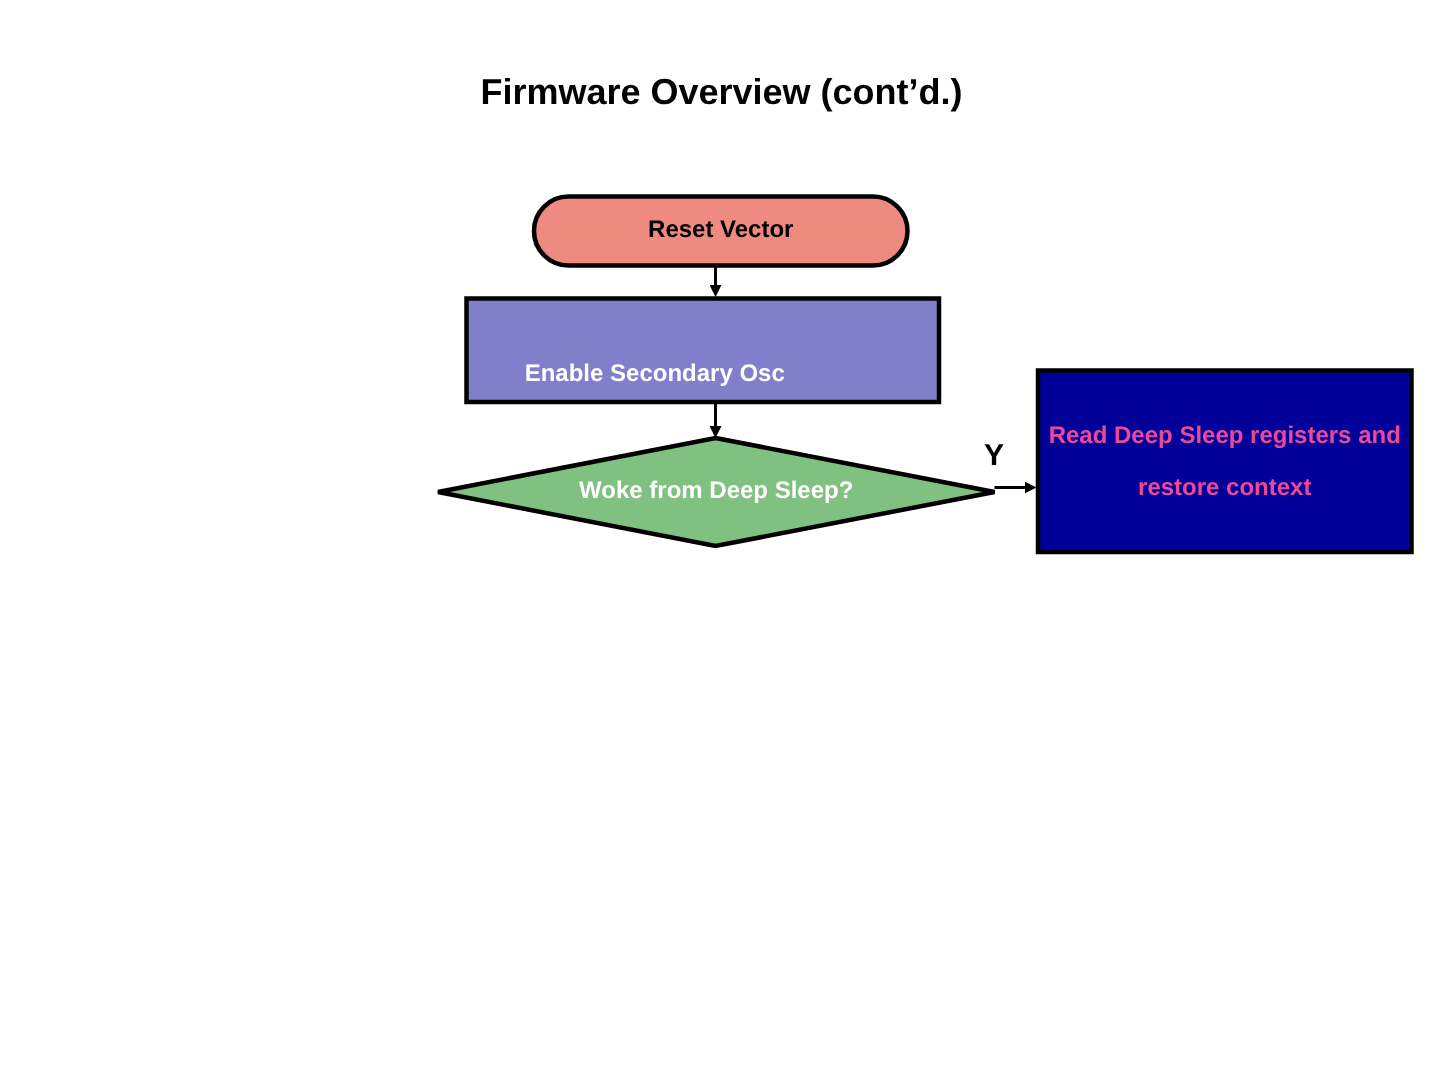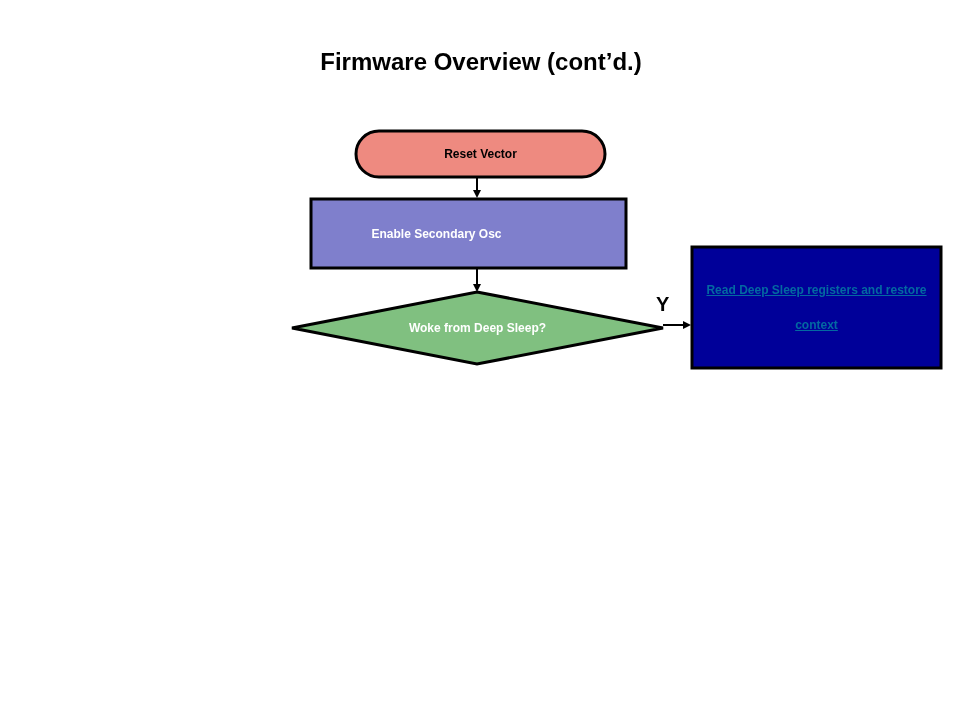--- a/index.html
+++ b/index.html
@@ -1,23 +1,23 @@
 <!DOCTYPE html>
 <html><head>
 <meta charset="utf-8">
 <style>
   html, body { margin: 0; padding: 0; background: #ffffff; }
   body { width: 960px; height: 720px; position: relative; overflow: hidden; font-family: "Liberation Sans", sans-serif; }
   .title { position: absolute; left: 0; top: 48px; width: 962px; text-align: center; font-size: 24px; font-weight: bold; color: #000; }
   svg.flow { position: absolute; left: 0; top: 0; }
-  .node-text { position: absolute; display: flex; align-items: center; justify-content: center; text-align: center; font-weight: bold; font-size: 12px; }
+  .node-text { position: absolute; display: flex; align-items: center; justify-content: center; text-align: center; font-weight: bold; font-size: 16px; }
   .t-reset { left: 355px; top: 130px; width: 251px; height: 48px; color: #000; }
-  .t-enable { left: 310px; top: 198px; width: 253px; height: 71px; color: #fff; }
+  .t-enable { left: 310px; top: 214px; width: 253px; height: 71px; color: #fff; }
   .t-decision { left: 292px; top: 292px; width: 371px; height: 72px; color: #fff; text-align: center; }
-  .t-restore { left: 691px; top: 246px; width: 251px; height: 123px; color: #0369a1; line-height: 35px; padding: 0 4px; box-sizing: border-box; text-decoration: underline; }
+  .t-restore { left: 691px; top: 246px; width: 251px; height: 123px; color: #ec4899; line-height: 35px; padding: 0 4px; box-sizing: border-box; }
   .label-y { position: absolute; left: 656px; top: 293px; font-size: 20px; font-weight: bold; color: #000; }
 </style>
 </head>
 <body>
 
 <div class="title">Firmware Overview (cont’d.)</div>
 
 <svg class="flow" width="960" height="720">
   <defs>
     <marker id="arrowhead" markerWidth="8" markerHeight="8" refX="6" refY="4" orient="auto" markerUnits="userSpaceOnUse">

